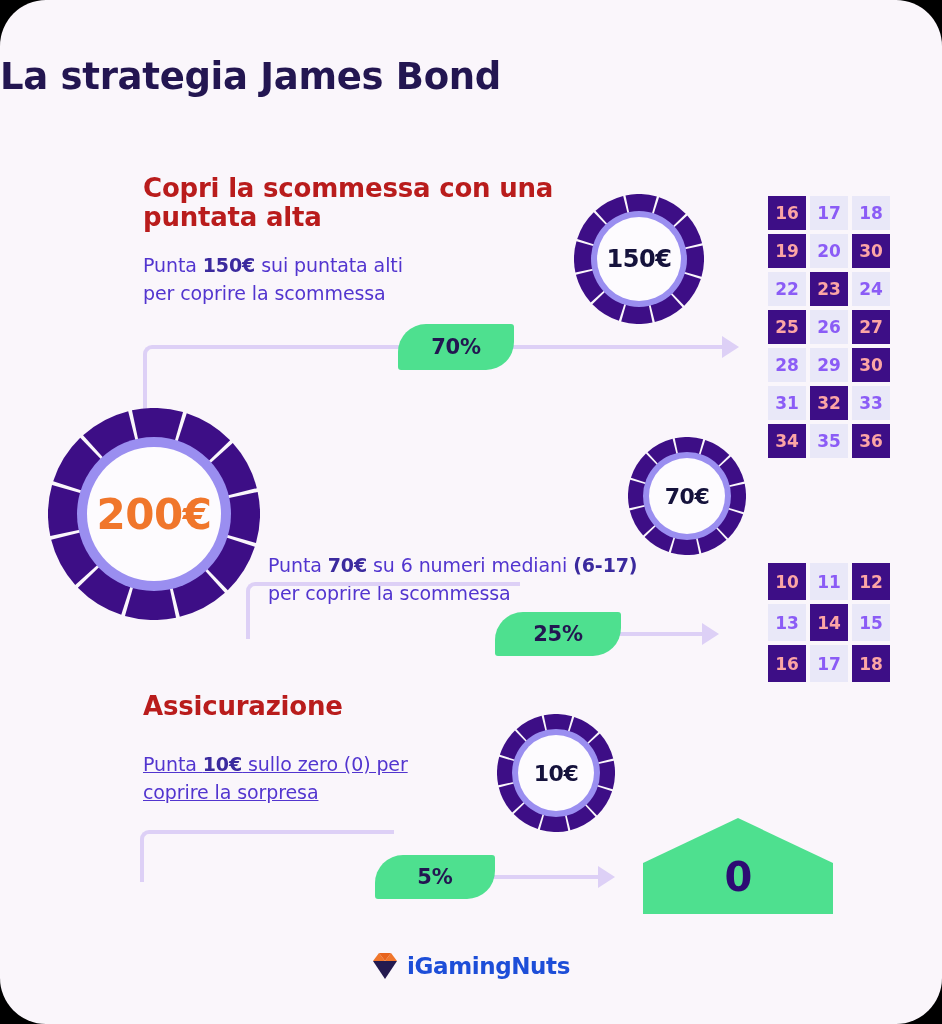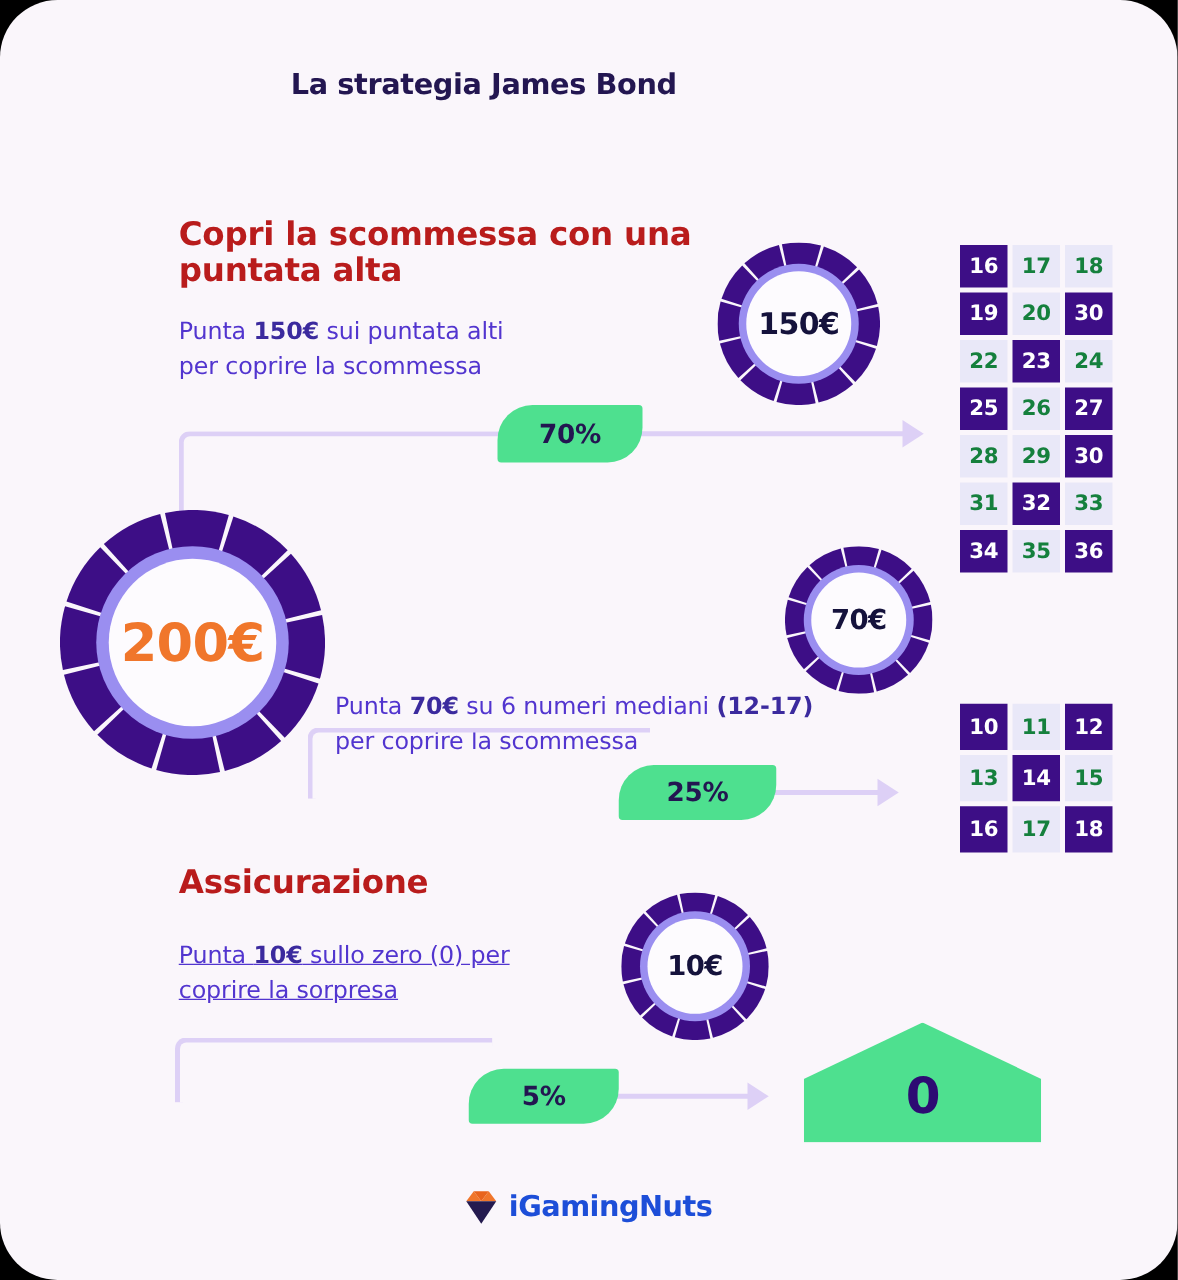--- a/index.html
+++ b/index.html
@@ -23,22 +23,21 @@
     overflow: hidden;
     box-sizing: border-box;
   }
 
   
   .page-title {
     position: absolute;
     left: 0;
     top: 55px;
     width: 774px;
-    text-align: center;
-    font-size: 23px;
+    font-size: 37px;
     font-weight: bold;
     color: #231651;
     letter-spacing: -0.3px;
     font-family: "DejaVu Sans", sans-serif;
   }
 
   
   .sec-heading {
     position: absolute;
     font-size: 26px;
@@ -149,22 +148,22 @@
     gap: 4px;
   }
   .num-cell {
     display: flex;
     align-items: center;
     justify-content: center;
     font-size: 17px;
     font-weight: bold;
     letter-spacing: -0.2px;
   }
-  .num-cell.dark  { background: #3d0e86; color: #ffffff; }
-  .num-cell.light { background: #e9e8f8; color: #15803d; }
+  .num-cell.dark  { background: #3d0e86; color: #fca5a5; }
+  .num-cell.light { background: #e9e8f8; color: #8b5cf6; }
 
   #grid-high { left: 768px; top: 196px; grid-template-columns: repeat(3, 38px); grid-auto-rows: 34px; }
   #grid-mid  { left: 768px; top: 563px; grid-template-columns: repeat(3, 38px); grid-auto-rows: 37px; }
 
   
   #zero-pocket {
     position: absolute;
     left: 643px;
     top: 818px;
     width: 190px;
@@ -279,21 +278,21 @@
         <path d="M50 50 L50 0 A50 50 0 0 1 73.4 5.8 Z" transform="rotate(258 50 50)"></path>
         <path d="M50 50 L50 0 A50 50 0 0 1 73.4 5.8 Z" transform="rotate(288 50 50)"></path>
         <path d="M50 50 L50 0 A50 50 0 0 1 73.4 5.8 Z" transform="rotate(318 50 50)"></path>
       </g>
     </svg>
     <div class="inner-ring"></div>
     <div class="face">200€</div>
   </div>
 
   <div class="sec-body" id="body-2">
-    <span>Punta </span><b>70€</b><span> su 6 numeri mediani </span><b>(12-17)</b><br>
+    <span>Punta </span><b>70€</b><span> su 6 numeri mediani </span><b>(6-17)</b><br>
     <span>per coprire la scommessa</span>
   </div>
 
   <div class="chip" id="chip-70">
     <svg class="spokes" viewBox="0 0 100 100">
       <g fill="#3d0e86">
         <path d="M50 50 L50 0 A50 50 0 0 1 73.4 5.8 Z" transform="rotate(-12 50 50)"></path>
         <path d="M50 50 L50 0 A50 50 0 0 1 73.4 5.8 Z" transform="rotate(18 50 50)"></path>
         <path d="M50 50 L50 0 A50 50 0 0 1 73.4 5.8 Z" transform="rotate(48 50 50)"></path>
         <path d="M50 50 L50 0 A50 50 0 0 1 73.4 5.8 Z" transform="rotate(78 50 50)"></path>

